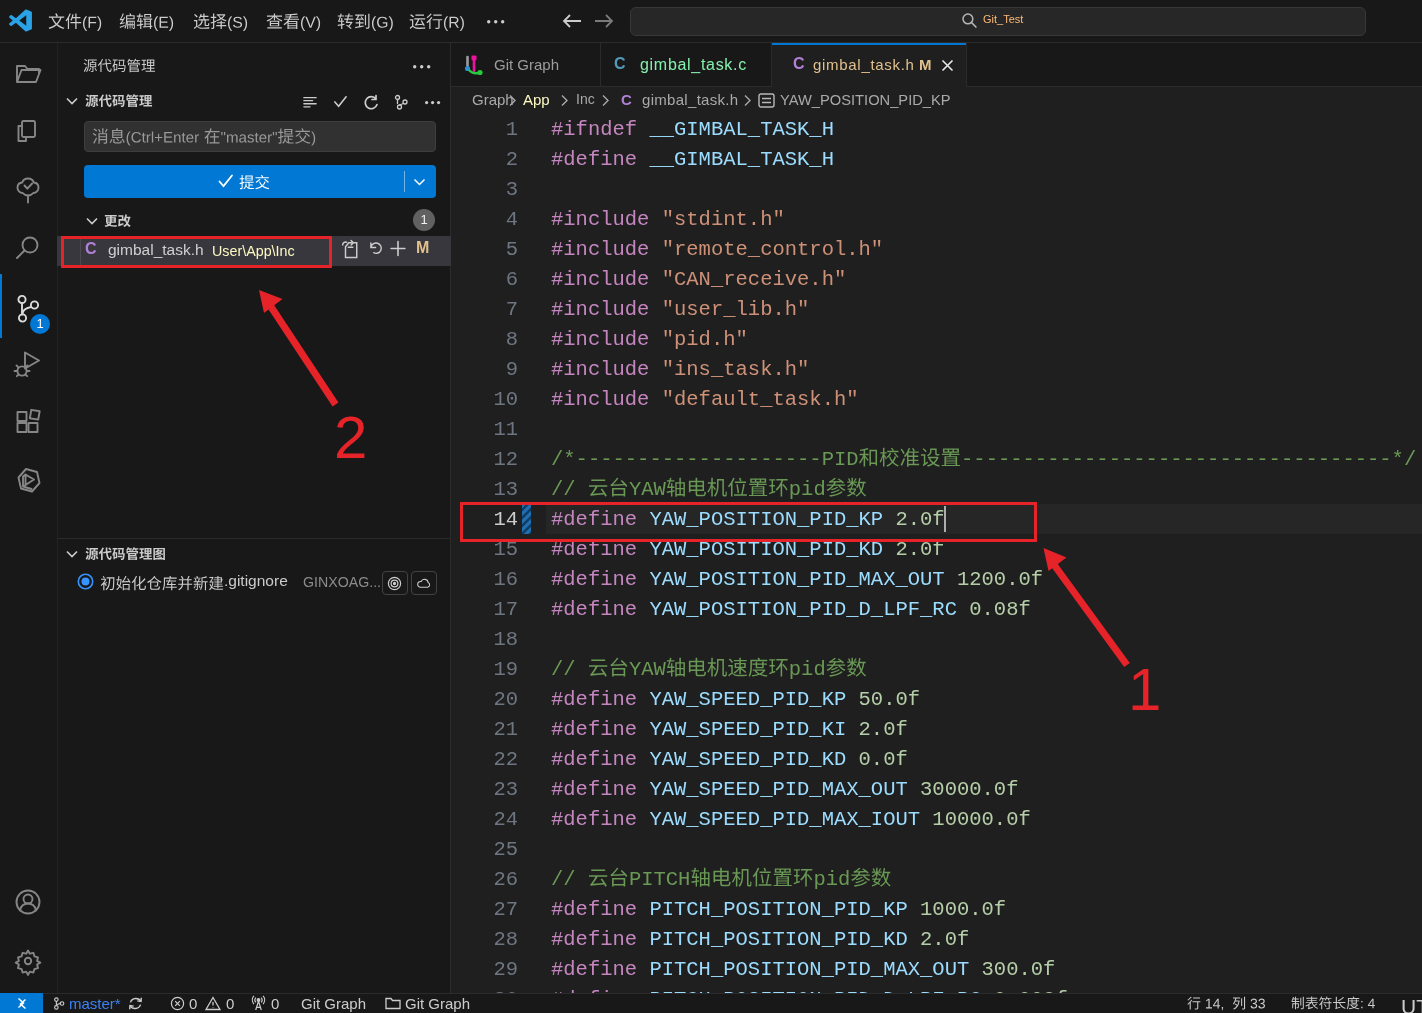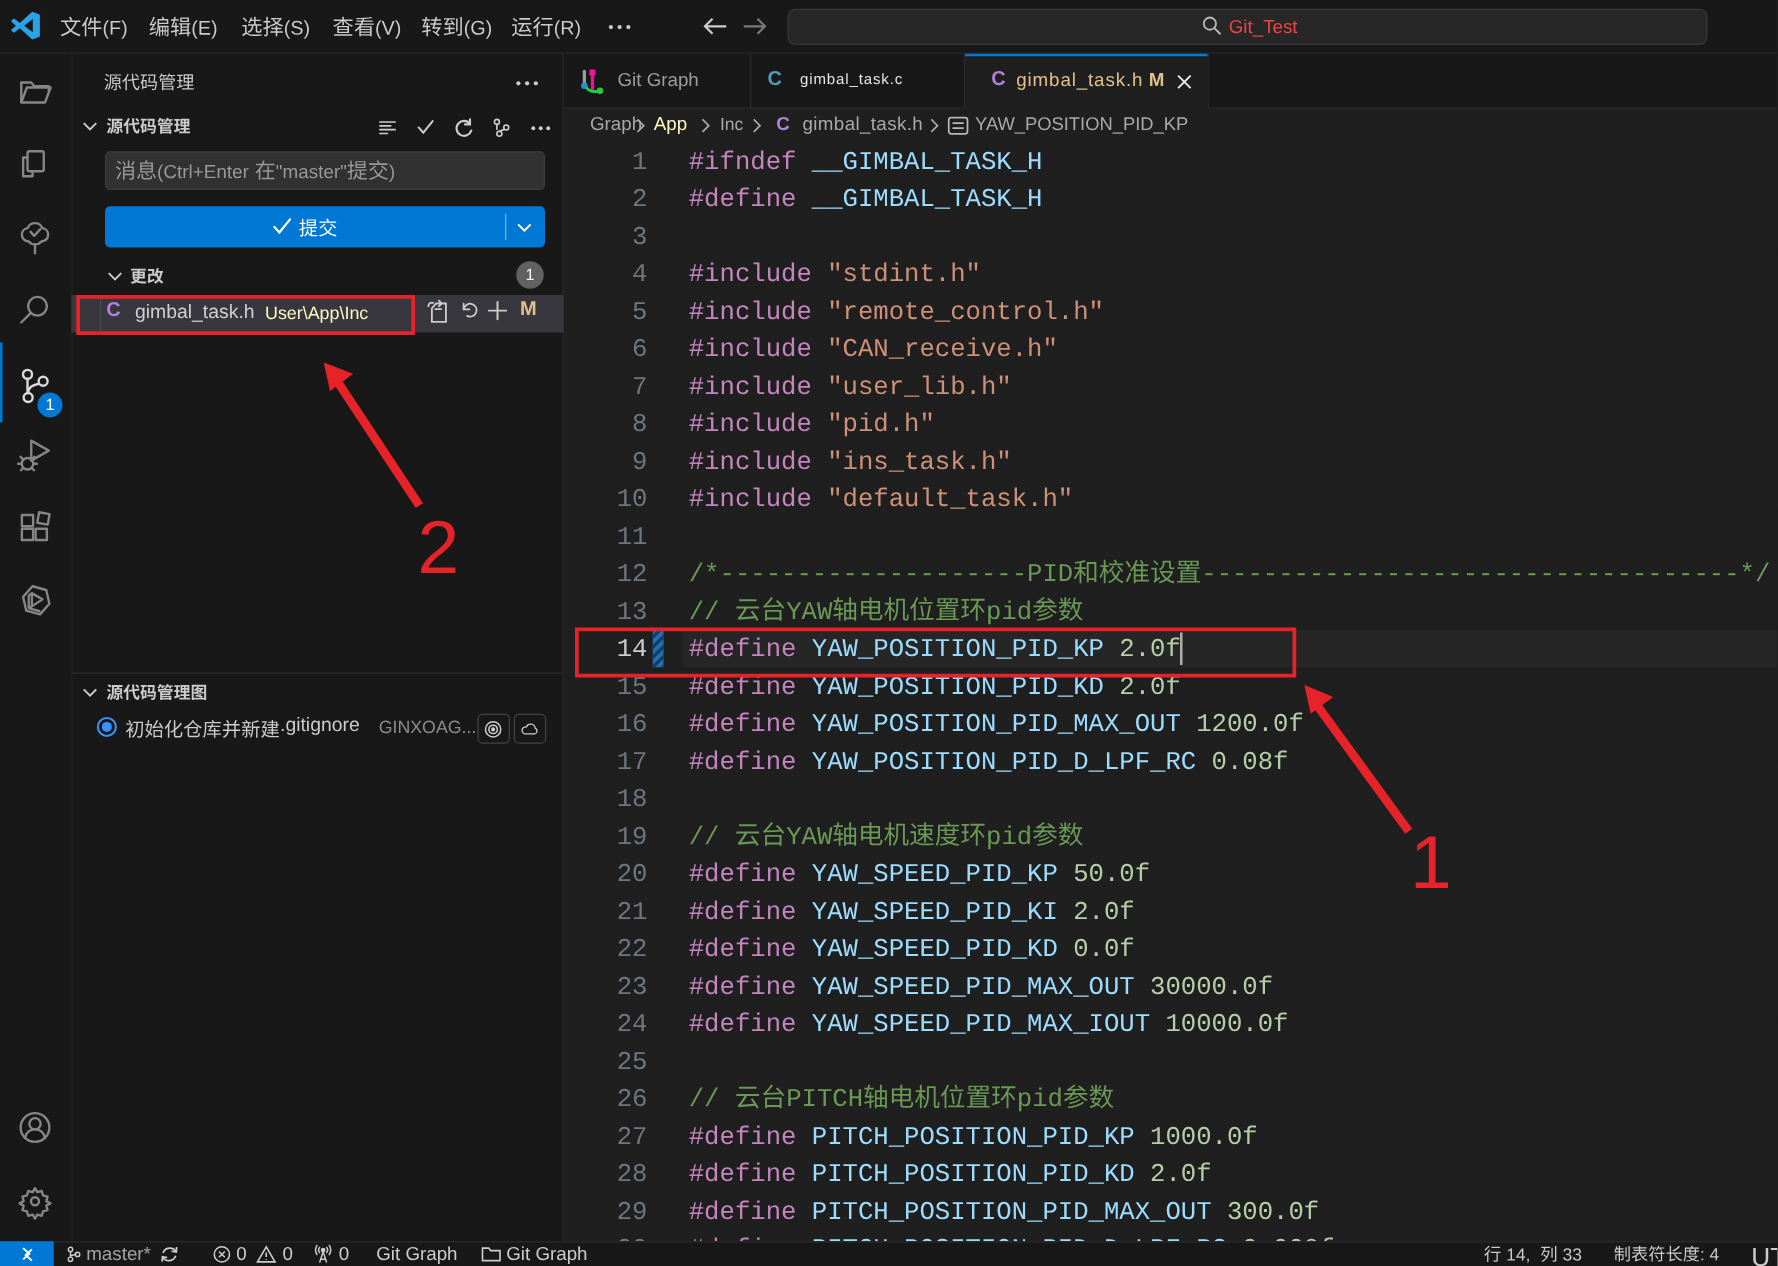--- a/index.html
+++ b/index.html
@@ -90,21 +90,21 @@
       <path d="M2 9 H19 M13 3 L19 9 L13 15"></path>
     </g>
   </svg>
 <div class="abs" style="left:630px;top:7px;width:736px;height:29px;background:#272727;border:1px solid #383838;border-radius:6px"></div>
 <svg class="ico" style="left:961px;top:12px" width="17" height="17" viewBox="0 0 16 16">
     <g stroke="#b8b8b8" stroke-width="1.4" fill="none">
       <circle cx="6.5" cy="6.5" r="4.6"></circle>
       <path d="M10 10 L14.5 14.5"></path>
     </g>
   </svg>
-<div class="abs" style="left:983px;top:13px;color:#ef4444;font-size:15px">Git_Test</div>
+<div class="abs" style="left:983px;top:13px;color:#fdba74;font-size:11px">Git_Test</div>
 <svg class="ico" style="left:13px;top:59px" width="30" height="30" viewBox="0 0 30 30">
     <g stroke="#868686" stroke-width="1.9" fill="none" stroke-linejoin="round" stroke-linecap="round">
       <path d="M4 7 h8 l2.5 3 H26 v4 M4 7 v16 h19 l4.5 -12 H8.5 L4 23"></path>
     </g>
   </svg>
 <svg class="ico" style="left:13px;top:117px" width="30" height="30" viewBox="0 0 30 30">
     <g stroke="#868686" stroke-width="1.9" fill="none" stroke-linejoin="round" stroke-linecap="round">
       <rect x="9" y="4" width="13" height="16" rx="1.5"></rect>
       <path d="M13 20 v4 H5.5 V9 H9"></path>
     </g>
@@ -363,21 +363,21 @@
 <path d="M4.5 3 V12" stroke="#9d9d9d" stroke-width="2.6"></path>
 <rect x="8.5" y="1.5" width="5" height="5" rx="1" fill="#ec13a0"></rect>
 <path d="M11 7 V17" stroke="#ec13a0" stroke-width="2.6"></path>
 <circle cx="4.5" cy="14.5" r="2.6" fill="#2c8fd6"></circle>
 <path d="M6.5 16.5 C9 19.5 12 19.5 15 19" stroke="#27c93f" stroke-width="2.4" fill="none"></path>
 <circle cx="17" cy="18.5" r="2.6" fill="#27c93f"></circle>
 </g>
   </svg>
 <div class="abs" style="left:494px;top:56px;color:#9d9d9d;font-size:15px">Git Graph</div>
 <div class="abs" style="left:614px;top:55px;width:15px;height:18px;color:#519aba;font-size:16px;font-weight:bold">C</div>
-<div class="abs" style="left:640px;top:56px;color:#e5e5e5;font-size:12px;letter-spacing:0.7px">gimbal_task.c</div>
+<div class="abs" style="left:640px;top:56px;color:#86efac;font-size:16px;letter-spacing:0.7px">gimbal_task.c</div>
 <div class="abs" style="left:793px;top:55px;width:15px;height:18px;color:#b180d7;font-size:16px;font-weight:bold">C</div>
 <div class="abs" style="left:813px;top:56px;color:#e2c08d;font-size:15px;letter-spacing:0.7px">gimbal_task.h</div>
 <div class="abs" style="left:919px;top:56px;color:#e2c08d;font-size:15px;font-weight:bold">M</div>
 <svg class="ico" style="left:941px;top:59px" width="13" height="13" viewBox="0 0 13 13">
     <path d="M1.5 1.5 L11.5 11.5 M11.5 1.5 L1.5 11.5" stroke="#e8e8e8" stroke-width="1.6"></path>
   </svg>
 <div class="abs" style="left:472px;top:91px;color:#a9a9a9;font-size:15px;white-space:pre">Graph</div>
 <svg class="ico" style="left:508px;top:94px" width="9" height="13" viewBox="0 0 9 13">
     <path d="M2 1.5 L7 6.5 L2 11.5" stroke="#a9a9a9" stroke-width="1.4" fill="none"></path>
   </svg>
@@ -666,21 +666,21 @@
     </g>
   </svg>
 <svg class="ico" style="left:52px;top:996px" width="14" height="15" viewBox="0 0 16 16">
     <g stroke="#cccccc" stroke-width="1.3" fill="none">
       <circle cx="5" cy="3.5" r="2"></circle>
       <circle cx="11.5" cy="8" r="2"></circle>
       <circle cx="5" cy="12.5" r="2"></circle>
       <path d="M5 5.5 v5 M5 9 c3.5 0 4.5-.5 5-2.5"></path>
     </g>
   </svg>
-<div class="abs" style="left:69px;top:995px;color:#a3a3a3;font-size:15px">master*</div>
+<div class="abs" style="left:69px;top:995px;color:#3b82f6;font-size:15px">master*</div>
 <svg class="ico" style="left:128px;top:996px" width="15" height="15" viewBox="0 0 16 16">
     <g stroke="#cccccc" stroke-width="1.5" fill="none">
       <path d="M13.8 5.7 A6.2 6.2 0 0 0 2.6 6.8 M2.2 10.3 A6.2 6.2 0 0 0 13.4 9.2"></path>
       <path d="M14.2 1.8 L13.9 5.9 L9.9 5.2 M1.8 14.2 L2.1 10.1 L6.1 10.8"></path>
     </g>
   </svg>
 <svg class="ico" style="left:170px;top:996px" width="15" height="15" viewBox="0 0 16 16">
     <g stroke="#cccccc" stroke-width="1.3" fill="none">
       <circle cx="8" cy="8" r="6.5"></circle>
       <path d="M5.5 5.5 L10.5 10.5 M10.5 5.5 L5.5 10.5"></path>

